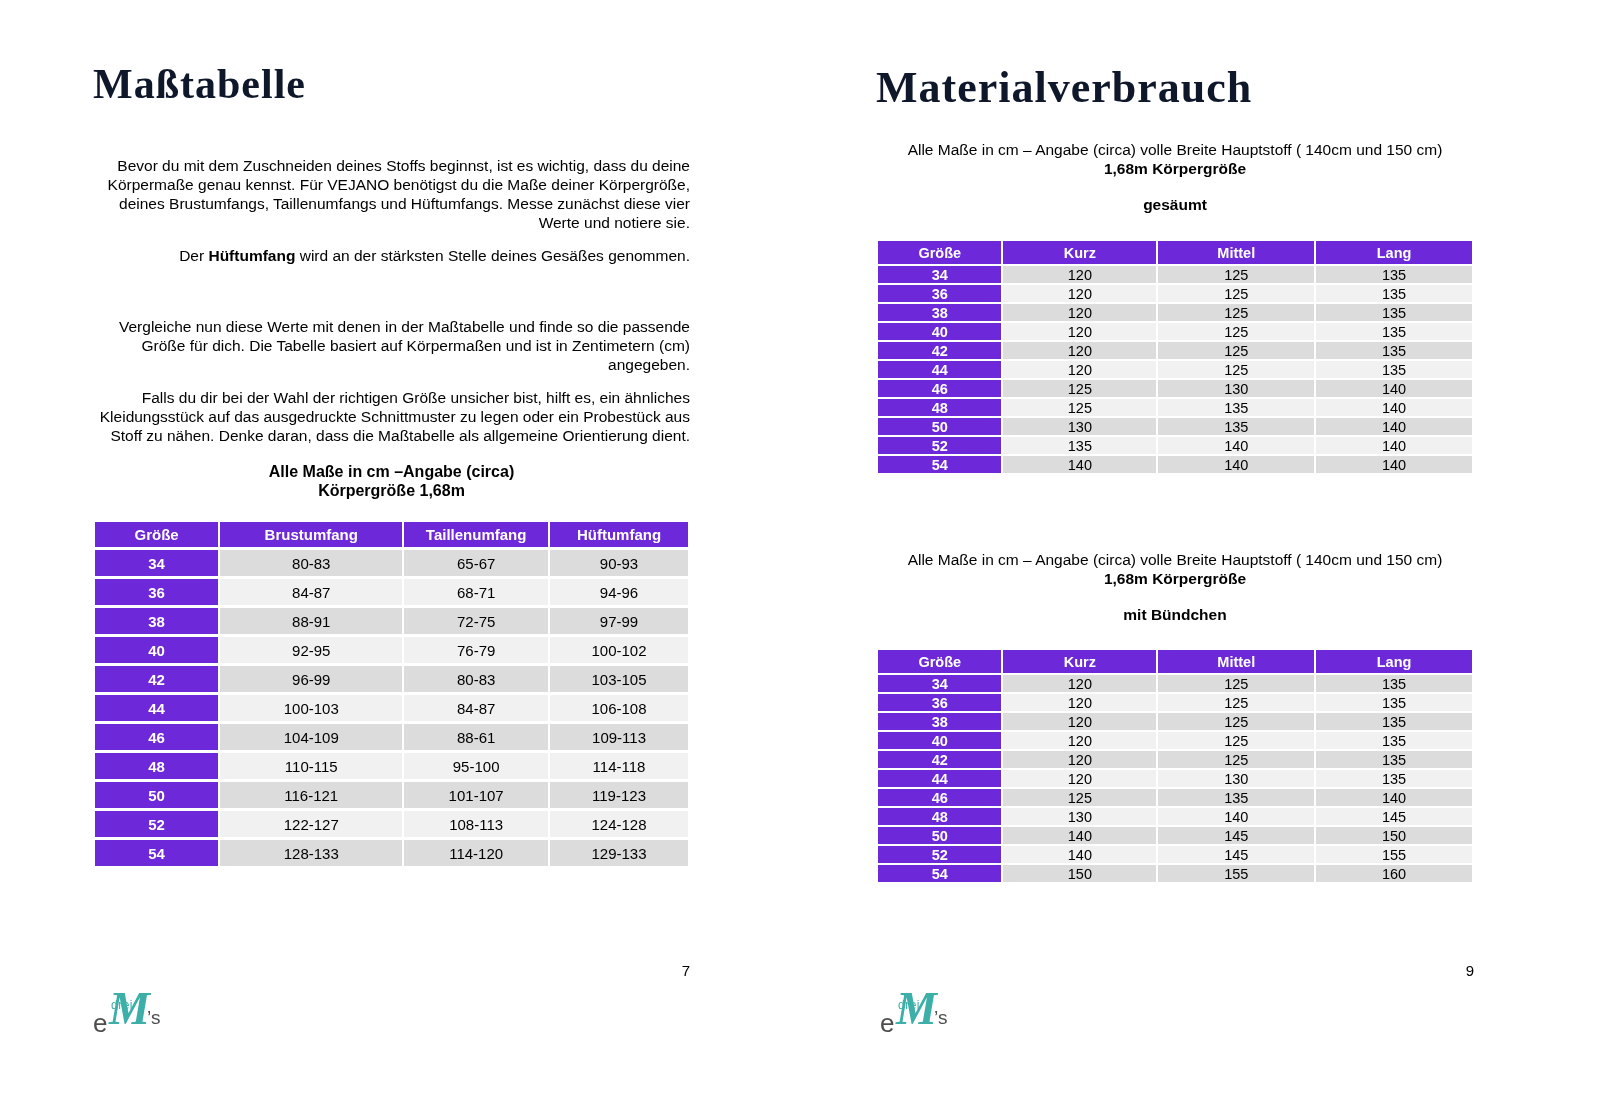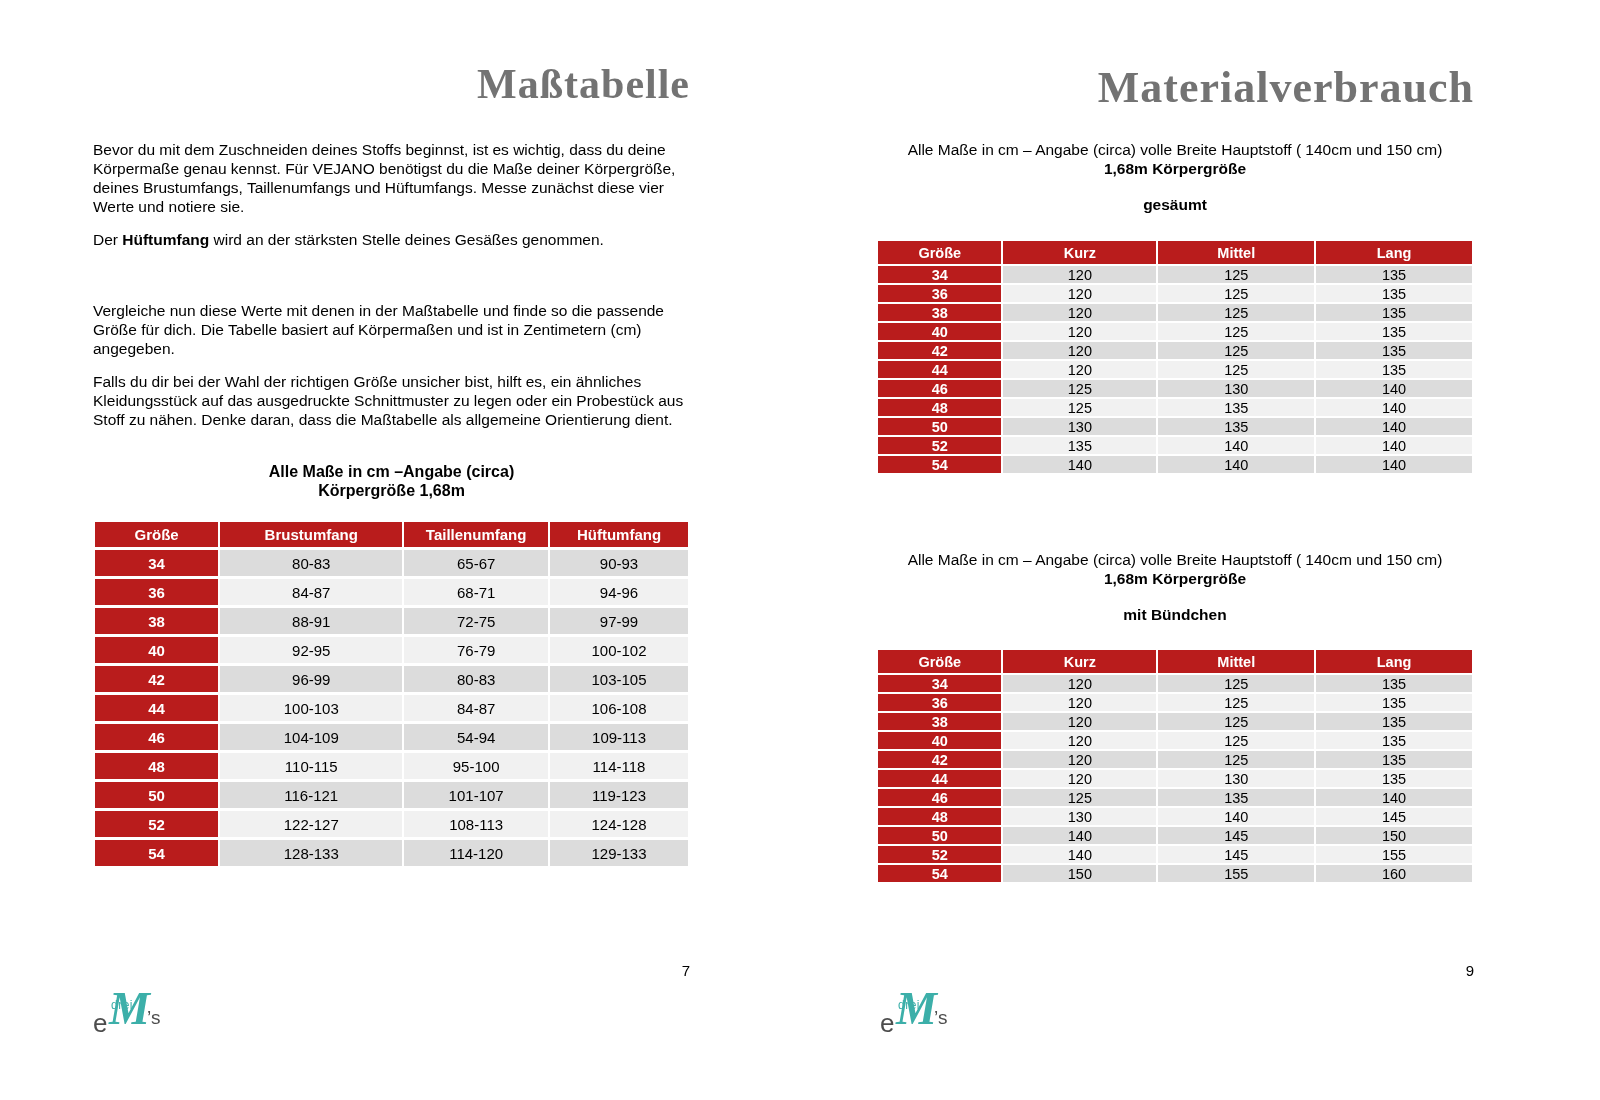--- a/index.html
+++ b/index.html
@@ -7,28 +7,28 @@
   body { font-family:"Liberation Sans", sans-serif; color:#000; font-size:15.5px; }
 
   .spread { position:relative; width:1600px; height:1100px; display:flex; }
   .page { position:relative; width:800px; height:1100px; }
 
   .content { position:absolute; top:0; }
   .page-left .content  { left:93px; width:597px; }
   .page-right .content { left:76px; width:598px; }
 
   h1.script-title {
-    position:absolute; width:100%; text-align:right;
+    position:absolute; width:100%; text-align:left;
     font-family:cursive;
-    font-weight:bold; font-size:42px; letter-spacing:1px; color:#737373;
+    font-weight:bold; font-size:42px; letter-spacing:1px; color:#0f172a;
   }
   .page-left  h1.script-title { top:60px; }
   .page-right h1.script-title { top:62px; font-size:44px; }
 
-  .para { position:absolute; width:100%; line-height:19px; text-align:left; }
+  .para { position:absolute; width:100%; line-height:19px; text-align:right;margin-top:16px; }
   .p1 { top:140px; }
   .defs { top:230px; }
   .defs .def-line { line-height:19px; }
   .p3 { top:301px; }
   .p4 { top:372px; }
 
   .note { position:absolute; top:462px; width:100%; text-align:center;
           font-weight:bold; font-size:16px; line-height:19px; }
 
   .subtitle { position:absolute; width:100%; text-align:center; line-height:19px; font-size:15.5px; }
@@ -41,21 +41,21 @@
 
   table.data-table {
     position:absolute; border-collapse:separate; table-layout:fixed;
     width:100%; text-align:center;
   }
   table.data-table th, table.data-table td { font-weight:normal; vertical-align:middle; overflow:hidden; }
 
   
   table.data-table thead th,
   table.data-table tbody th {
-    background:#b91c1c; color:#ffffff; font-weight:bold;
+    background:#6d28d9; color:#ffffff; font-weight:bold;
   }
   
   table.data-table tbody tr:nth-child(odd)  td { background:#dcdcdc; }
   table.data-table tbody tr:nth-child(even) td { background:#f1f1f1; }
 
   
   .measure-table { top:519px; border-spacing:2px 3px; font-size:15px; }
   .measure-table thead th { height:25px; }
   .measure-table tbody th, .measure-table tbody td { height:26px; }
   .measure-table col.c1 { width:21%; } .measure-table col.c2 { width:31%; }
@@ -153,21 +153,21 @@
             </tr>
             <tr>
               <th>44</th>
               <td>100-103</td>
               <td>84-87</td>
               <td>106-108</td>
             </tr>
             <tr>
               <th>46</th>
               <td>104-109</td>
-              <td>54-94</td>
+              <td>88-61</td>
               <td>109-113</td>
             </tr>
             <tr>
               <th>48</th>
               <td>110-115</td>
               <td>95-100</td>
               <td>114-118</td>
             </tr>
             <tr>
               <th>50</th>

